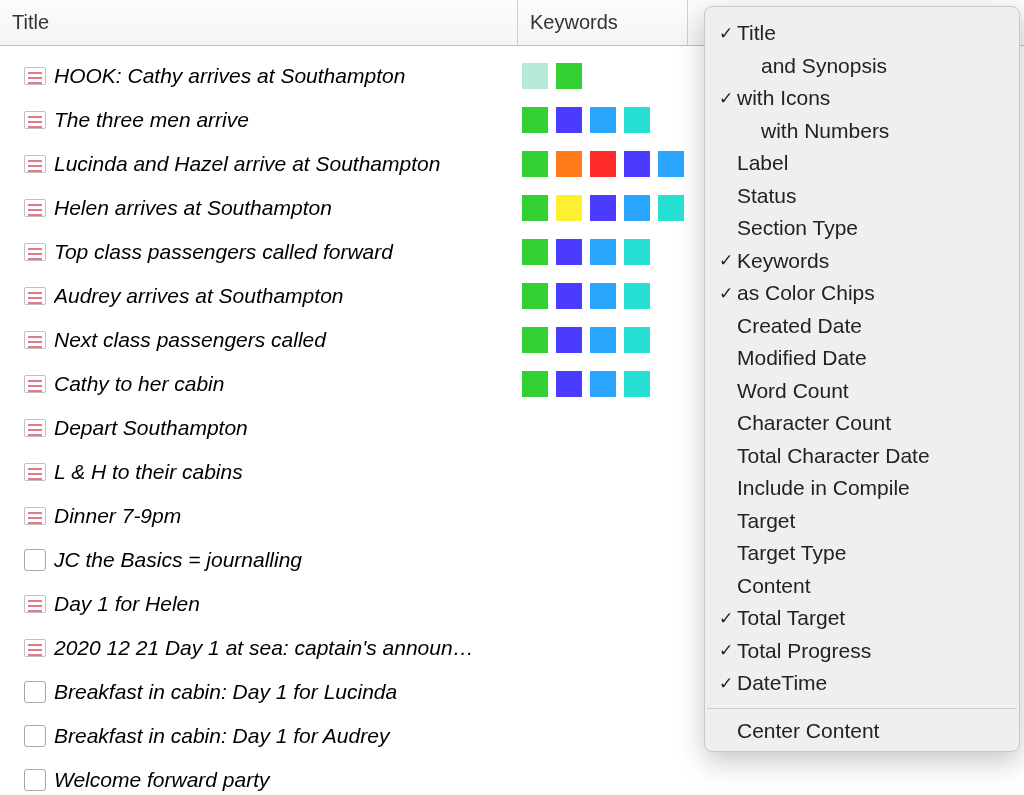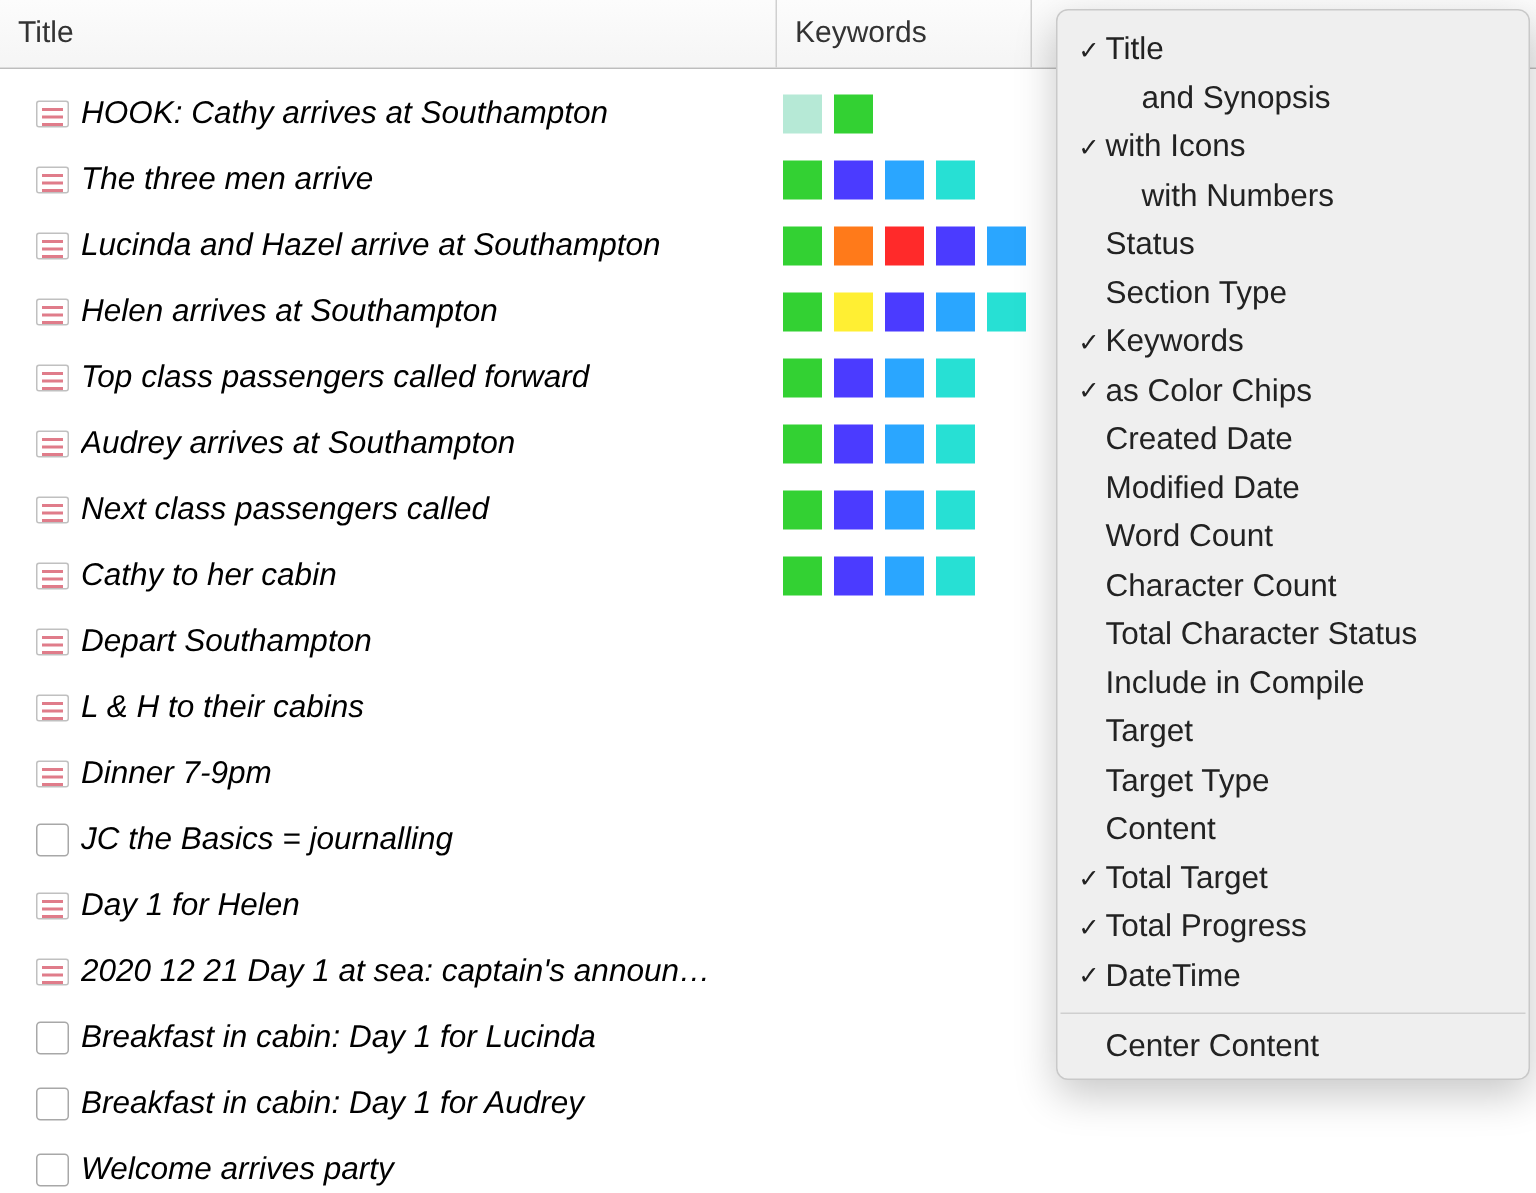--- a/index.html
+++ b/index.html
@@ -284,21 +284,21 @@
         <div class="icon-cell">
           <div class="blank-icon"></div>
         </div>
         <div class="title-cell">Breakfast in cabin: Day 1 for Audrey</div>
         <div class="keywords-cell"></div>
       </div>
       <div class="row">
         <div class="icon-cell">
           <div class="blank-icon"></div>
         </div>
-        <div class="title-cell">Welcome arrives party</div>
+        <div class="title-cell">Welcome forward party</div>
         <div class="keywords-cell"></div>
       </div>
     </div>
 
   <div class="menu" id="menu">
       <div class="menu-item">
         <span class="check">✓</span>
         <span class="label">Title</span>
       </div>
       <div class="menu-item indent">
@@ -308,20 +308,24 @@
       <div class="menu-item">
         <span class="check">✓</span>
         <span class="label">with Icons</span>
       </div>
       <div class="menu-item indent">
         <span class="check"></span>
         <span class="label">with Numbers</span>
       </div>
       <div class="menu-item">
         <span class="check"></span>
+        <span class="label">Label</span>
+      </div>
+      <div class="menu-item">
+        <span class="check"></span>
         <span class="label">Status</span>
       </div>
       <div class="menu-item">
         <span class="check"></span>
         <span class="label">Section Type</span>
       </div>
       <div class="menu-item">
         <span class="check">✓</span>
         <span class="label">Keywords</span>
       </div>
@@ -340,21 +344,21 @@
       <div class="menu-item">
         <span class="check"></span>
         <span class="label">Word Count</span>
       </div>
       <div class="menu-item">
         <span class="check"></span>
         <span class="label">Character Count</span>
       </div>
       <div class="menu-item">
         <span class="check"></span>
-        <span class="label">Total Character Status</span>
+        <span class="label">Total Character Date</span>
       </div>
       <div class="menu-item">
         <span class="check"></span>
         <span class="label">Include in Compile</span>
       </div>
       <div class="menu-item">
         <span class="check"></span>
         <span class="label">Target</span>
       </div>
       <div class="menu-item">

